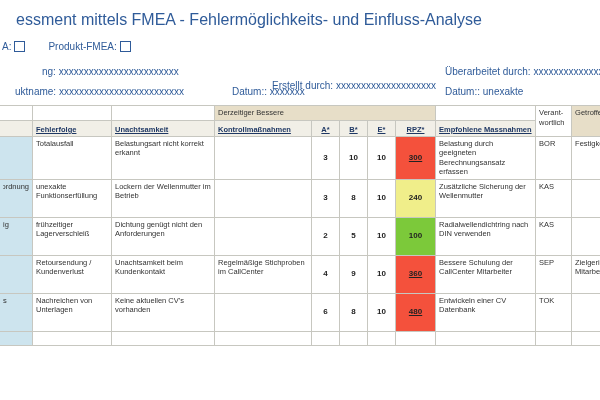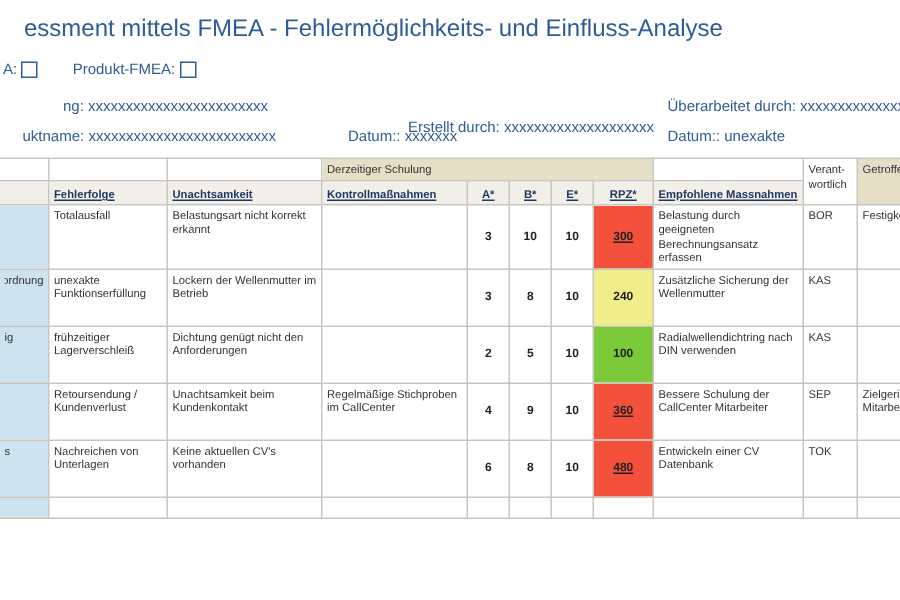--- a/index.html
+++ b/index.html
@@ -103,21 +103,21 @@
       <col style="width:40px">
     <col style="width:100px">
       <col style="width:36px">
       <col style="width:61px">
   </colgroup>
   <thead>
     <tr>
       <td class="band-empty"></td>
       <td class="band-empty"></td>
       <td class="band-empty"></td>
-      <td class="band" colspan="5">Derzeitiger Schulung</td>
+      <td class="band" colspan="5">Derzeitiger Bessere</td>
       <td class="band-empty"></td>
       <th class="verant-h" rowspan="2">Verant-wortlich</th>
       <th class="getroffen-h" rowspan="2">Getroffene</th>
     </tr>
     <tr>
       <th class="h"></th>
       <th class="h">Fehlerfolge</th>
       <th class="h">Unachtsamkeit</th>
       <th class="h">Kontrollmaßnahmen</th>
       <th class="h hc">A*</th>

